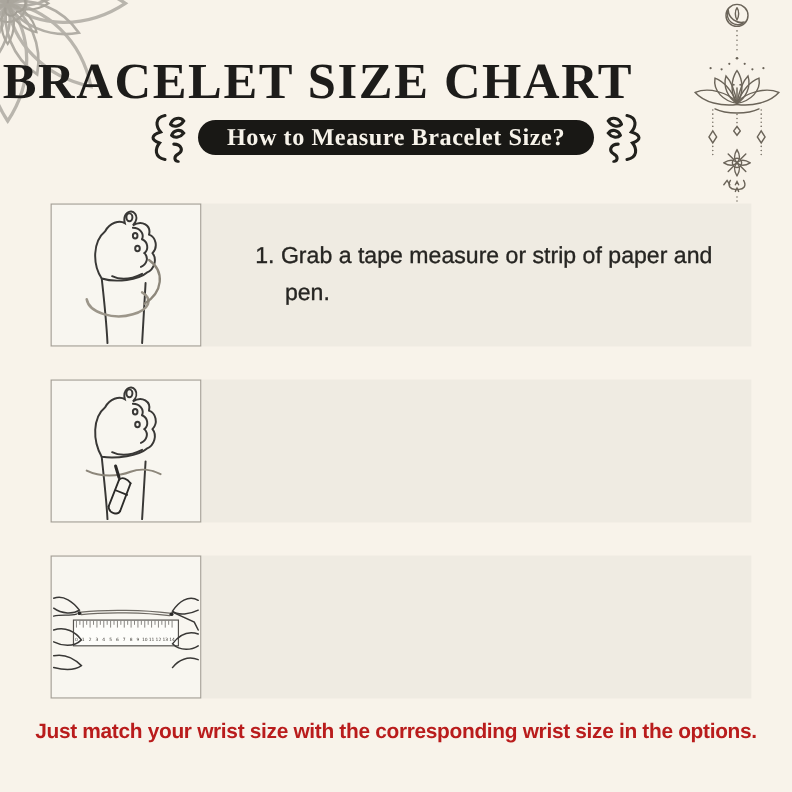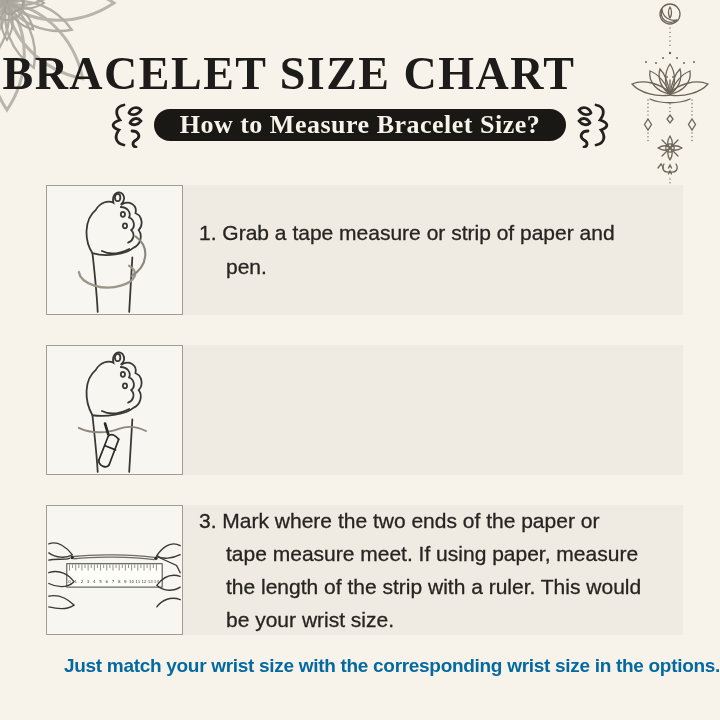--- a/index.html
+++ b/index.html
@@ -24,32 +24,32 @@
     letter-spacing:1.5px;
     color:#1d1c1a;
   }
   .badge-row {
     position:absolute; top:102px; left:0; width:720px;
     display:flex; justify-content:center; align-items:center; gap:8px;
   }
   .pill {
     background:#191815; color:#f7f3ea;
     font-family:"Liberation Serif", serif; font-weight:bold;
-    font-size:26px; line-height:26px; letter-spacing:0.5px;
+    font-size:22px; line-height:26px; letter-spacing:0.5px;
     padding:3px 26px; border-radius:21px;
     white-space:nowrap;
   }
   .flourish svg { display:block; }
   .flourish.right svg { transform:scaleX(-1); }
   
   .step-row {
     position:absolute; left:46px; width:637px; height:130px;
     background:#efebe2; display:flex;
   }
-  #row1 { top:185px; } #row2 { top:345px; } #row3 { top:505px; }
+  #row1 { top:185px;gap:33px; } #row2 { top:345px; } #row3 { top:505px; }
   .illu-box {
     flex:none; width:137px; height:130px;
     border:1.5px solid #a29d93; background:#f8f6f0;
   }
   .illu-box svg { width:100%; height:100%; display:block; }
   .step-text {
     align-self:center; margin-left:16px;
     font-size:21px; line-height:34px;
     white-space:pre-line;
     padding-left:27px; text-indent:-27px;
@@ -59,23 +59,23 @@
   #row3 .step-text { line-height:33px; }
   
   .ruler-ticks line { stroke:#55534e; stroke-width:0.7; }
   .ruler-nums text {
     font-size:4.5px; fill:#46443f; text-anchor:middle;
     font-family:"DejaVu Sans", sans-serif;
   }
   
   .footer {
     position:absolute; top:655px; left:0; width:720px;
-    text-align:right;
+    text-align:center;
     font-weight:bold; font-size:19px; letter-spacing:-0.3px;
-    color:#0369a1;
+    color:#b91c1c;
   }
 </style>
 </head>
 <body>
 
 <svg class="mandala" width="250" height="250" viewBox="0 0 250 250">
   <defs>
     <path id="petalL" d="M125,125 C103,152 101,196 125,232 C149,196 147,152 125,125"></path>
     <path id="petalM" d="M125,125 C111,142 110,172 125,195 C140,172 139,142 125,125"></path>
     <path id="petalS" d="M125,125 C118,134 117,150 125,162 C133,150 132,134 125,125"></path>
@@ -299,19 +299,15 @@
         <path d="M2,44 C10,42 18,44 25,42"></path>
         <path d="M2,58 C14,54 24,60 30,68 C22,76 10,74 2,70"></path>
         <path d="M2,84 C12,82 22,86 30,94 C22,100 10,98 2,96"></path>
         <path d="M148,28 C138,22 128,30 122,39 C128,44 140,42 148,38"></path>
         <path d="M122,40 L144,50 L148,58"></path>
         <path d="M148,62 C136,58 128,64 122,72 C130,80 142,78 148,74"></path>
         <path d="M148,88 C138,84 128,88 122,96"></path>
       </g>
     </svg>
   </div>
-  <div class="step-text">3. Mark where the two ends of the paper or
-tape measure meet. If using paper, measure
-the length of the strip with a ruler. This would
-be your wrist size.</div>
 </section>
 
 <div class="footer">Just match your wrist size with the corresponding wrist size in the options.</div>
 
 </body></html>

